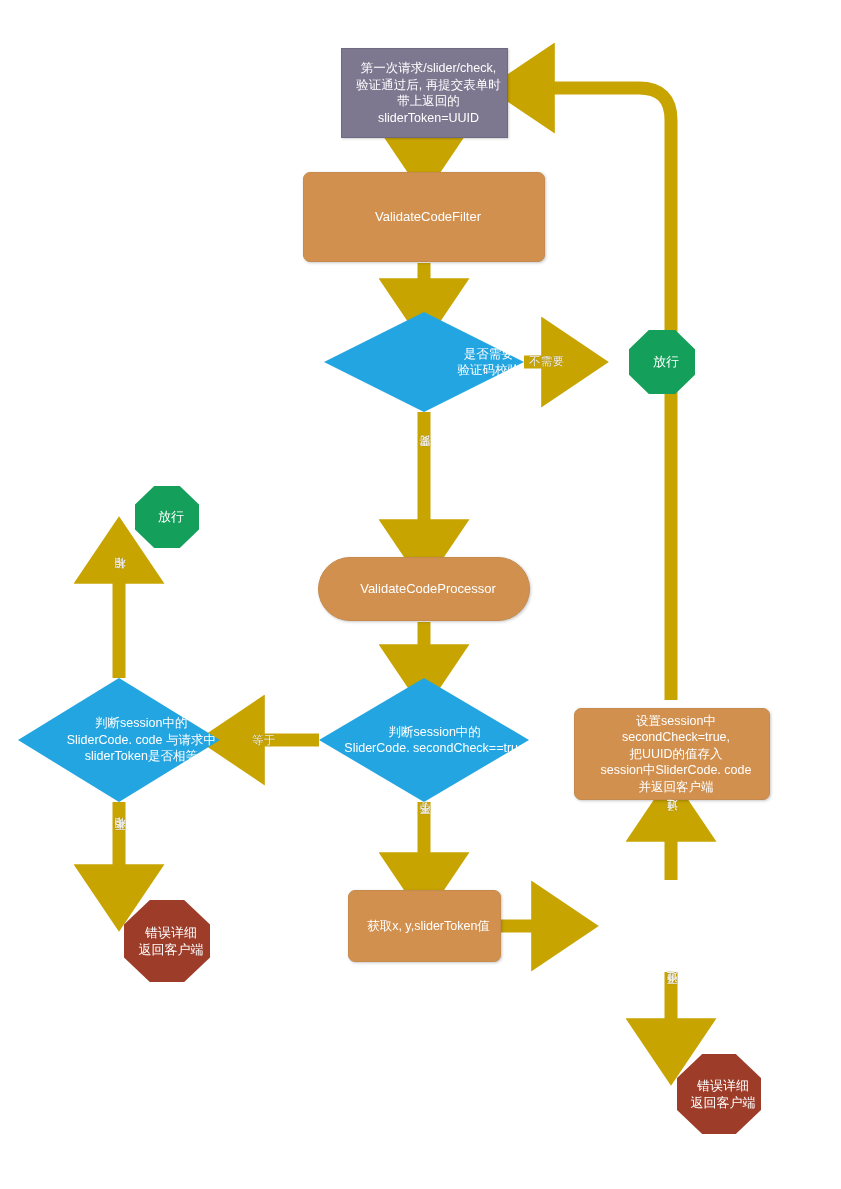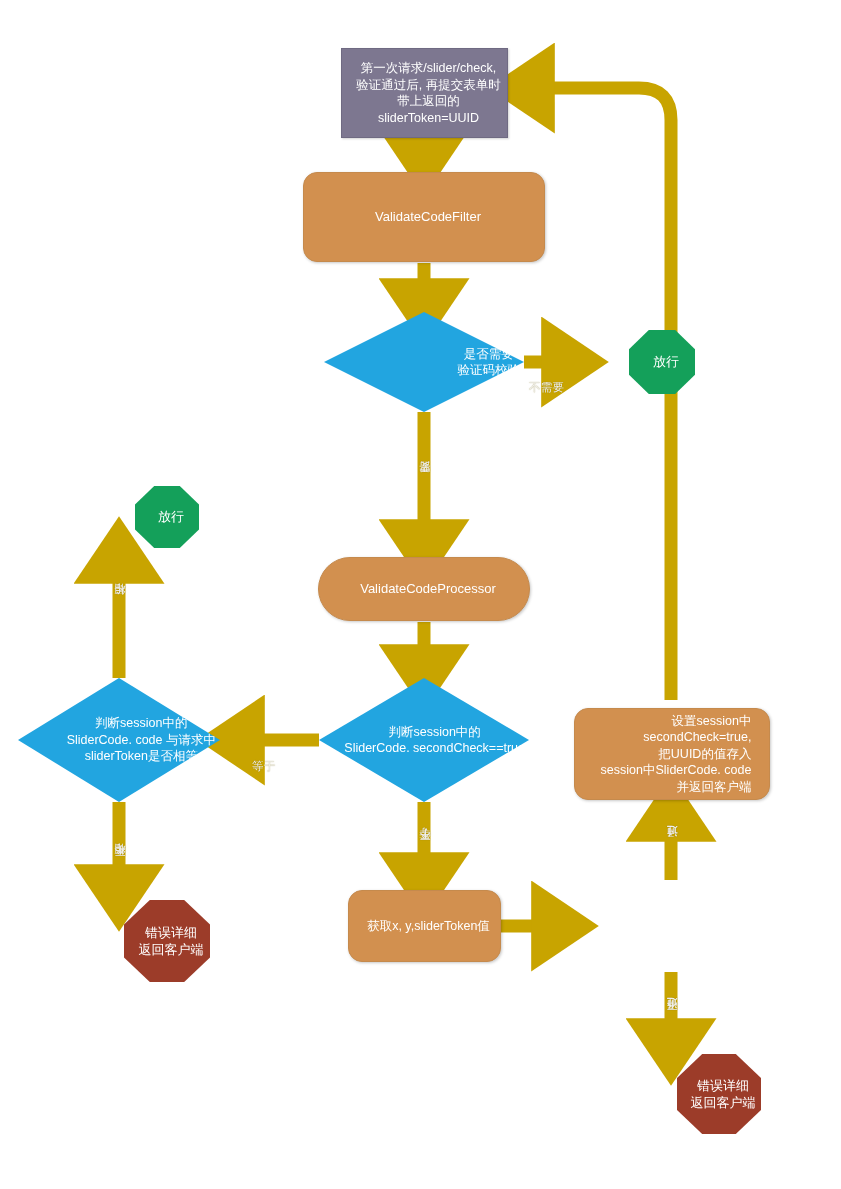--- a/index.html
+++ b/index.html
@@ -31,26 +31,26 @@
     background:#7d7790;
     border:1px solid #6f6a82;
     font-size:12.5px;
     box-shadow:1px 1px 2px rgba(0,0,0,0.18);
   }
 
   
   .n-proc {
     background:#d2904f;
     border:1px solid #c58a4d;
-    border-radius:14px;
+    border-radius:7px;
     font-size:13px;
     box-shadow:1px 1px 3px rgba(0,0,0,0.22);
   }
   .n-proc.pill { border-radius:40px; }
-  .n-proc.small { font-size:12.5px;text-align:right; }
+  .n-proc.small { font-size:12.5px; }
 
   
   .n-dec {
     background:transparent;
     border:none;
     font-size:12.5px;
     justify-content:flex-end;
   }
   .n-dec .diamond-bg {
     position:absolute; left:0; top:0; width:100%; height:100%;
@@ -75,21 +75,20 @@
 
   
   .elabel {
     position:absolute;
     color:#f2f2f0;
     font-size:11.5px;
     z-index:4;
     white-space:nowrap;
     letter-spacing:0.3px;
     text-shadow:0 0 1px rgba(120,100,0,0.7);
-    margin-top:26px;
   }
   .elabel.vert {
     writing-mode:vertical-rl;
     text-orientation:upright;
     transform:rotate(180deg);
   }
 </style>
 </head>
 <body>
 

